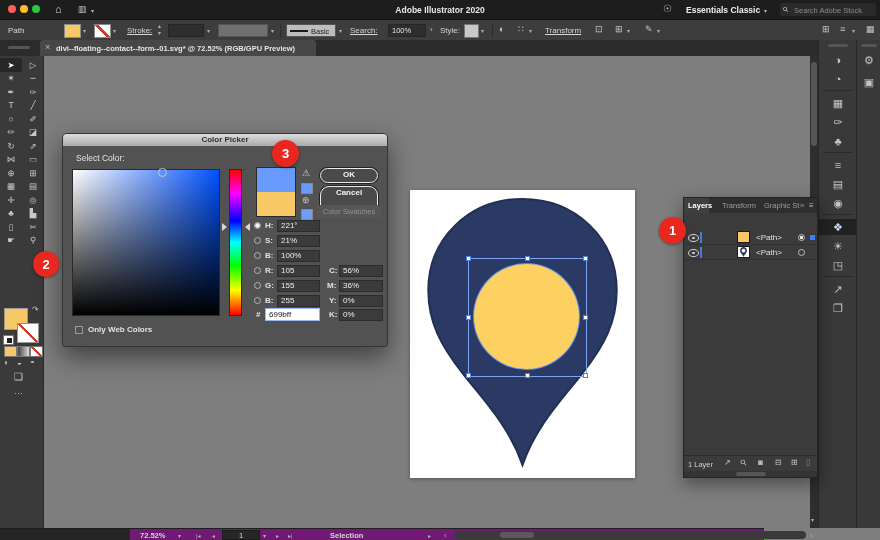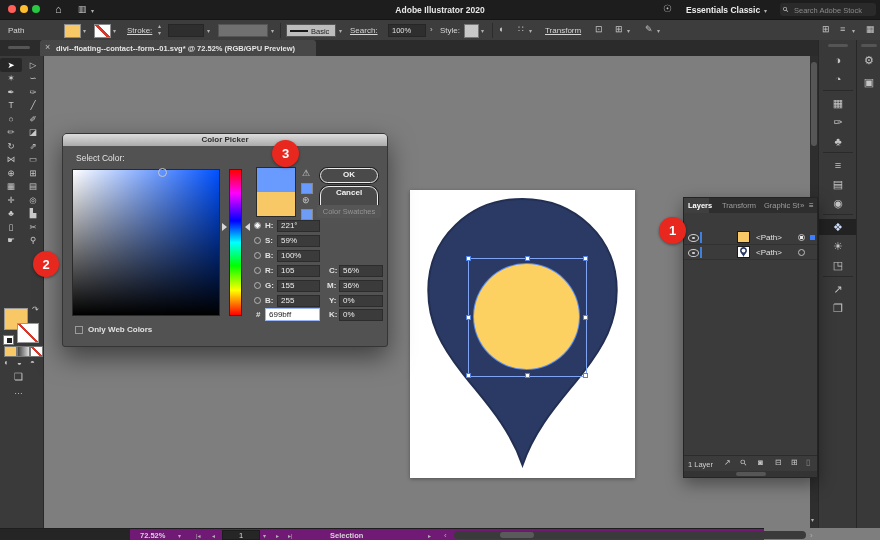--- a/index.html
+++ b/index.html
@@ -316,21 +316,21 @@
     <div class="ab pillbtn" style="left:257px;top:34px;width:58px;height:15px;line-height:12px">OK</div>
     <div class="ab pillbtn" style="left:257px;top:52px;width:58px;height:30px;line-height:12px">Cancel</div>
     <div class="ab" style="left:254px;top:71px;width:64px;height:13px;background:#565656;border-radius:3px;color:#949494;font-size:7.5px;text-align:center;line-height:13px">Color Swatches</div>
 
     <span class="ab radio sel" style="left:191px;top:88px"></span>
     <span class="ab fldlab" style="left:202px;top:87px">H:</span>
     <div class="ab fldbox" style="left:214px;top:86px;width:43px">221°</div>
 
     <span class="ab radio" style="left:191px;top:103px"></span>
     <span class="ab fldlab" style="left:202px;top:102px">S:</span>
-    <div class="ab fldbox" style="left:214px;top:101px;width:43px">59%</div>
+    <div class="ab fldbox" style="left:214px;top:101px;width:43px">21%</div>
 
     <span class="ab radio" style="left:191px;top:118px"></span>
     <span class="ab fldlab" style="left:202px;top:117px">B:</span>
     <div class="ab fldbox" style="left:214px;top:116px;width:43px">100%</div>
 
     <span class="ab radio" style="left:191px;top:133px"></span>
     <span class="ab fldlab" style="left:202px;top:132px">R:</span>
     <div class="ab fldbox" style="left:214px;top:131px;width:43px">105</div>
 
     <span class="ab radio" style="left:191px;top:148px"></span>

